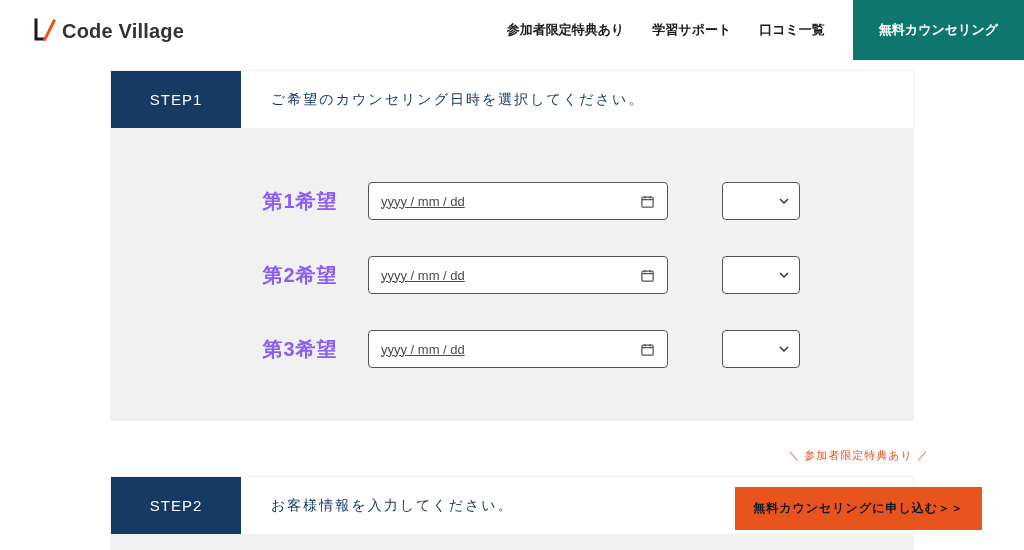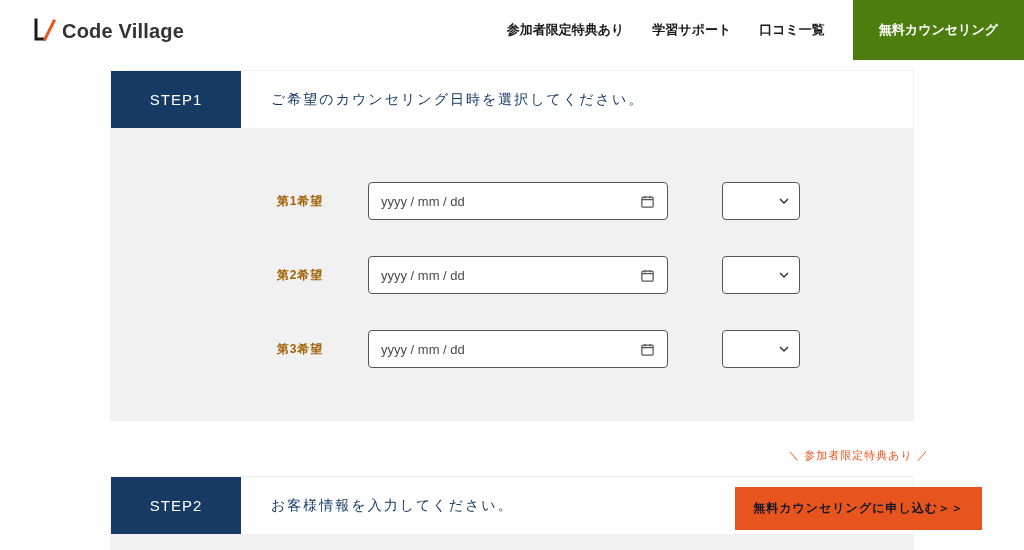--- a/index.html
+++ b/index.html
@@ -40,21 +40,21 @@
     gap: 28px;
     height: 100%;
   }
   .nav-link {
     font-size: 13px;
     font-weight: 700;
     color: #1a1a1a;
     cursor: pointer;
   }
   .nav-cta {
-    background: #4d7c0f;
+    background: #0f766e;
     color: #fff;
     font-size: 13px;
     font-weight: 700;
     height: 60px;
     padding: 0 26px;
     display: flex;
     align-items: center;
     cursor: pointer;
   }
 
@@ -101,42 +101,43 @@
     padding: 35px 0;
   }
 
   .form-row {
     display: flex;
     align-items: center;
     gap: 28px;
     padding: 18px 0 18px 150px;
   }
   .form-label {
-    color: #a16207;
-    font-size: 12px;
+    color: #8b5cf6;
+    font-size: 20px;
     font-weight: 600;
     width: 80px;
     text-align: center;
     letter-spacing: 1px;
   }
   .date-field {
     width: 300px;
     height: 38px;
     background: #fff;
     border: 1px solid #555;
     border-radius: 4px;
     display: flex;
     align-items: center;
     justify-content: space-between;
     padding: 0 12px;
     cursor: text;
   }
   .date-placeholder {
     color: #4a4a4a;
     font-size: 13px;
+    text-decoration: underline;
   }
   .calendar-icon svg { display: block; }
 
   .time-select {
     width: 78px;
     height: 38px;
     background: #fff;
     border: 1px solid #555;
     border-radius: 4px;
     display: flex;

